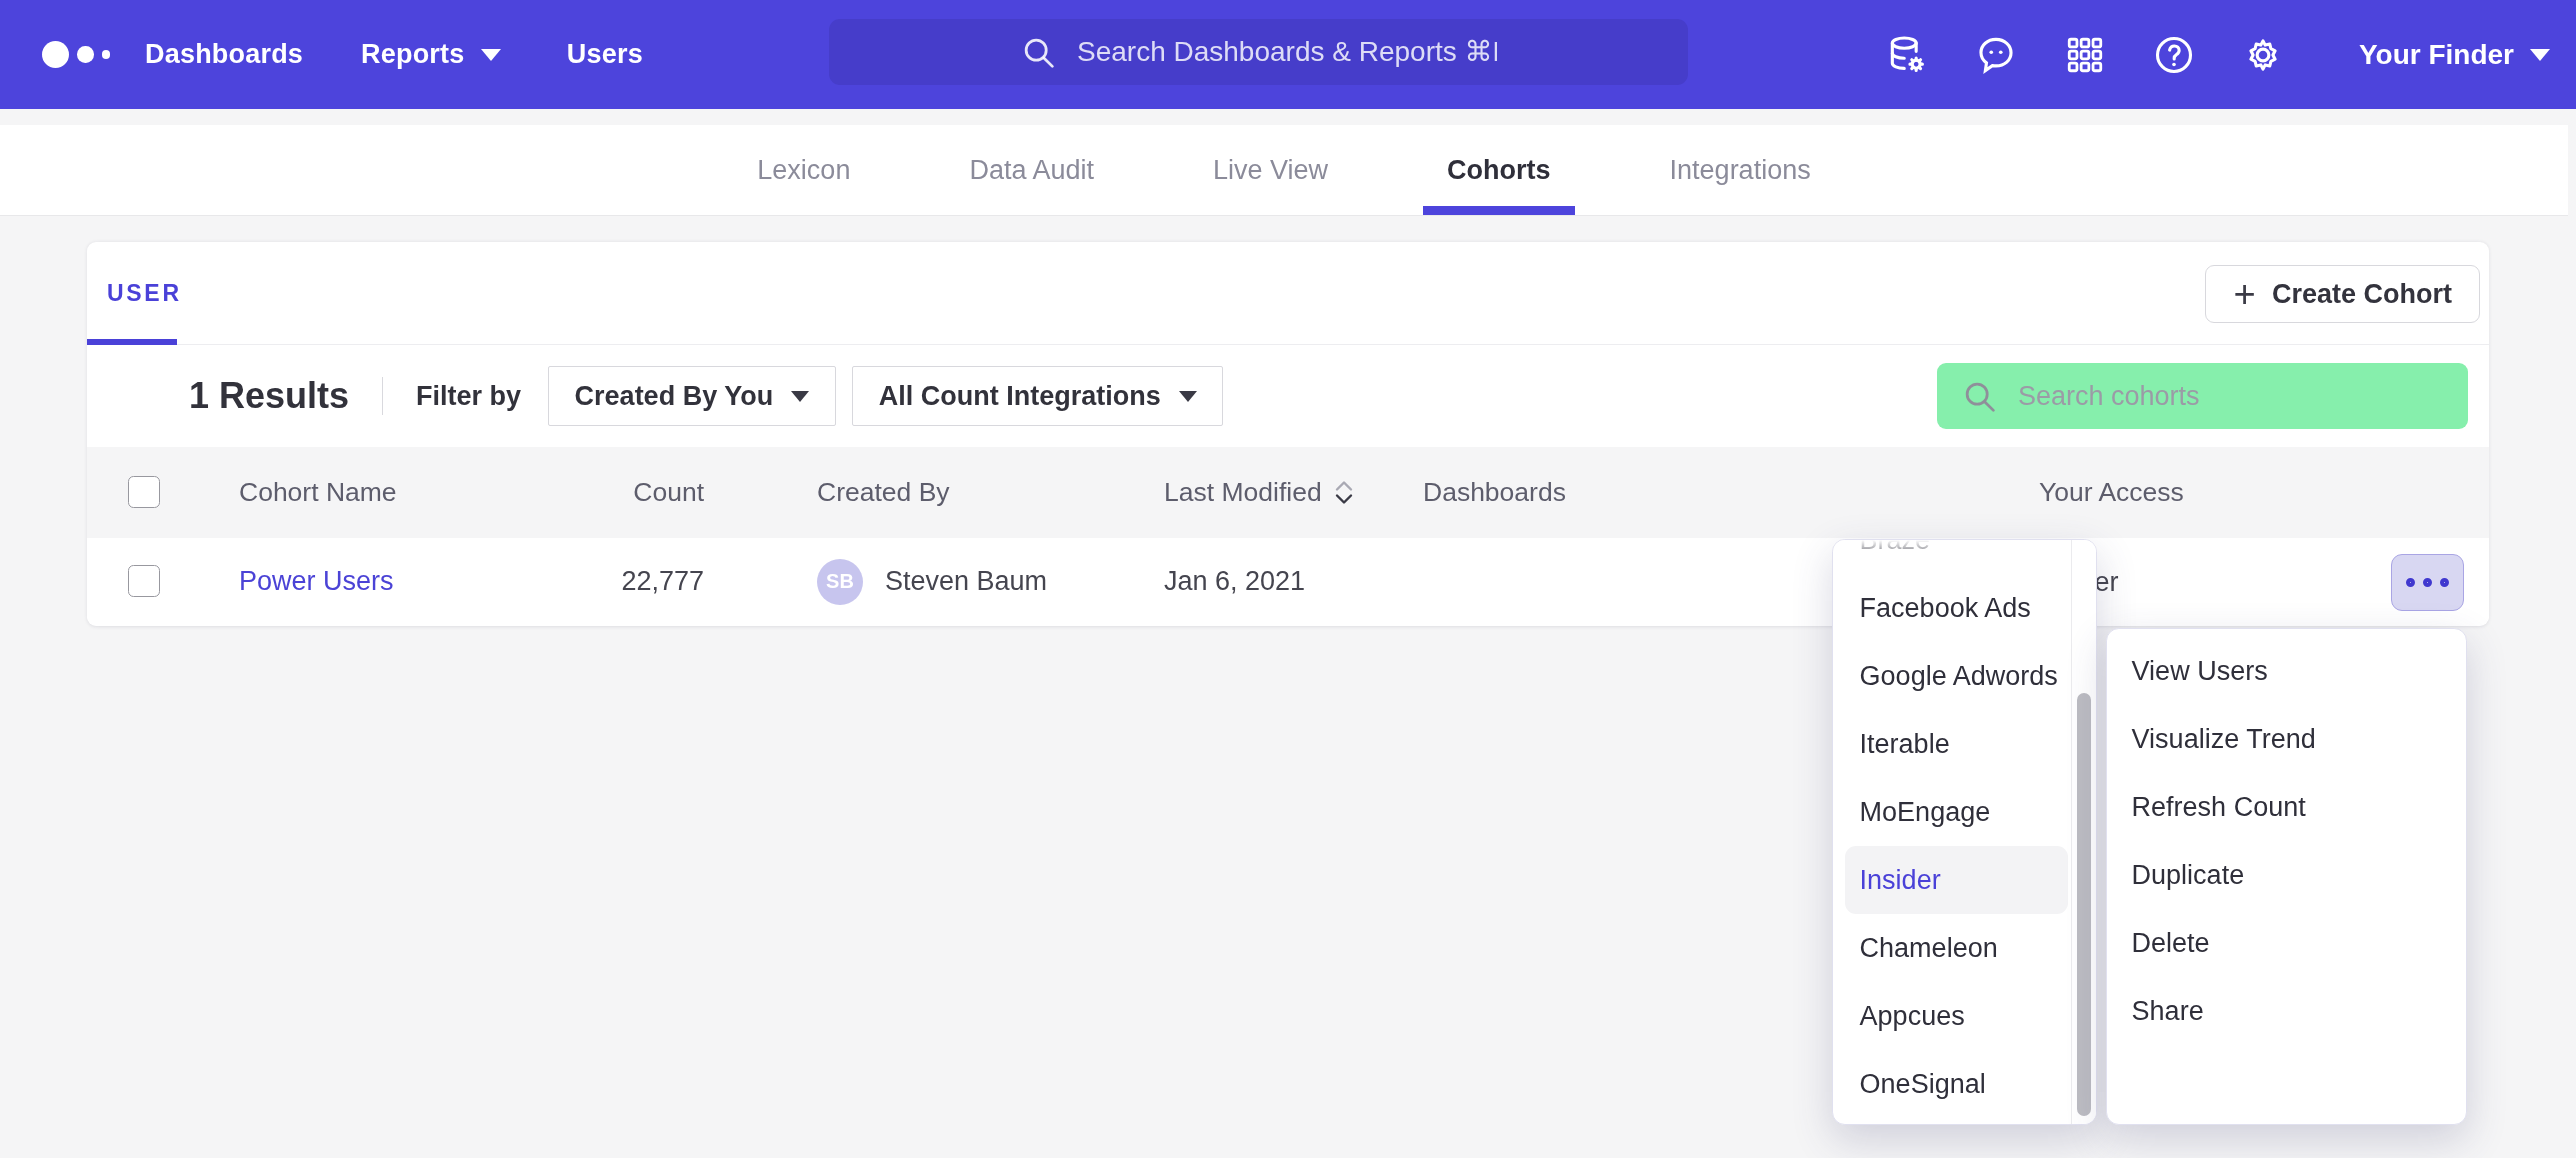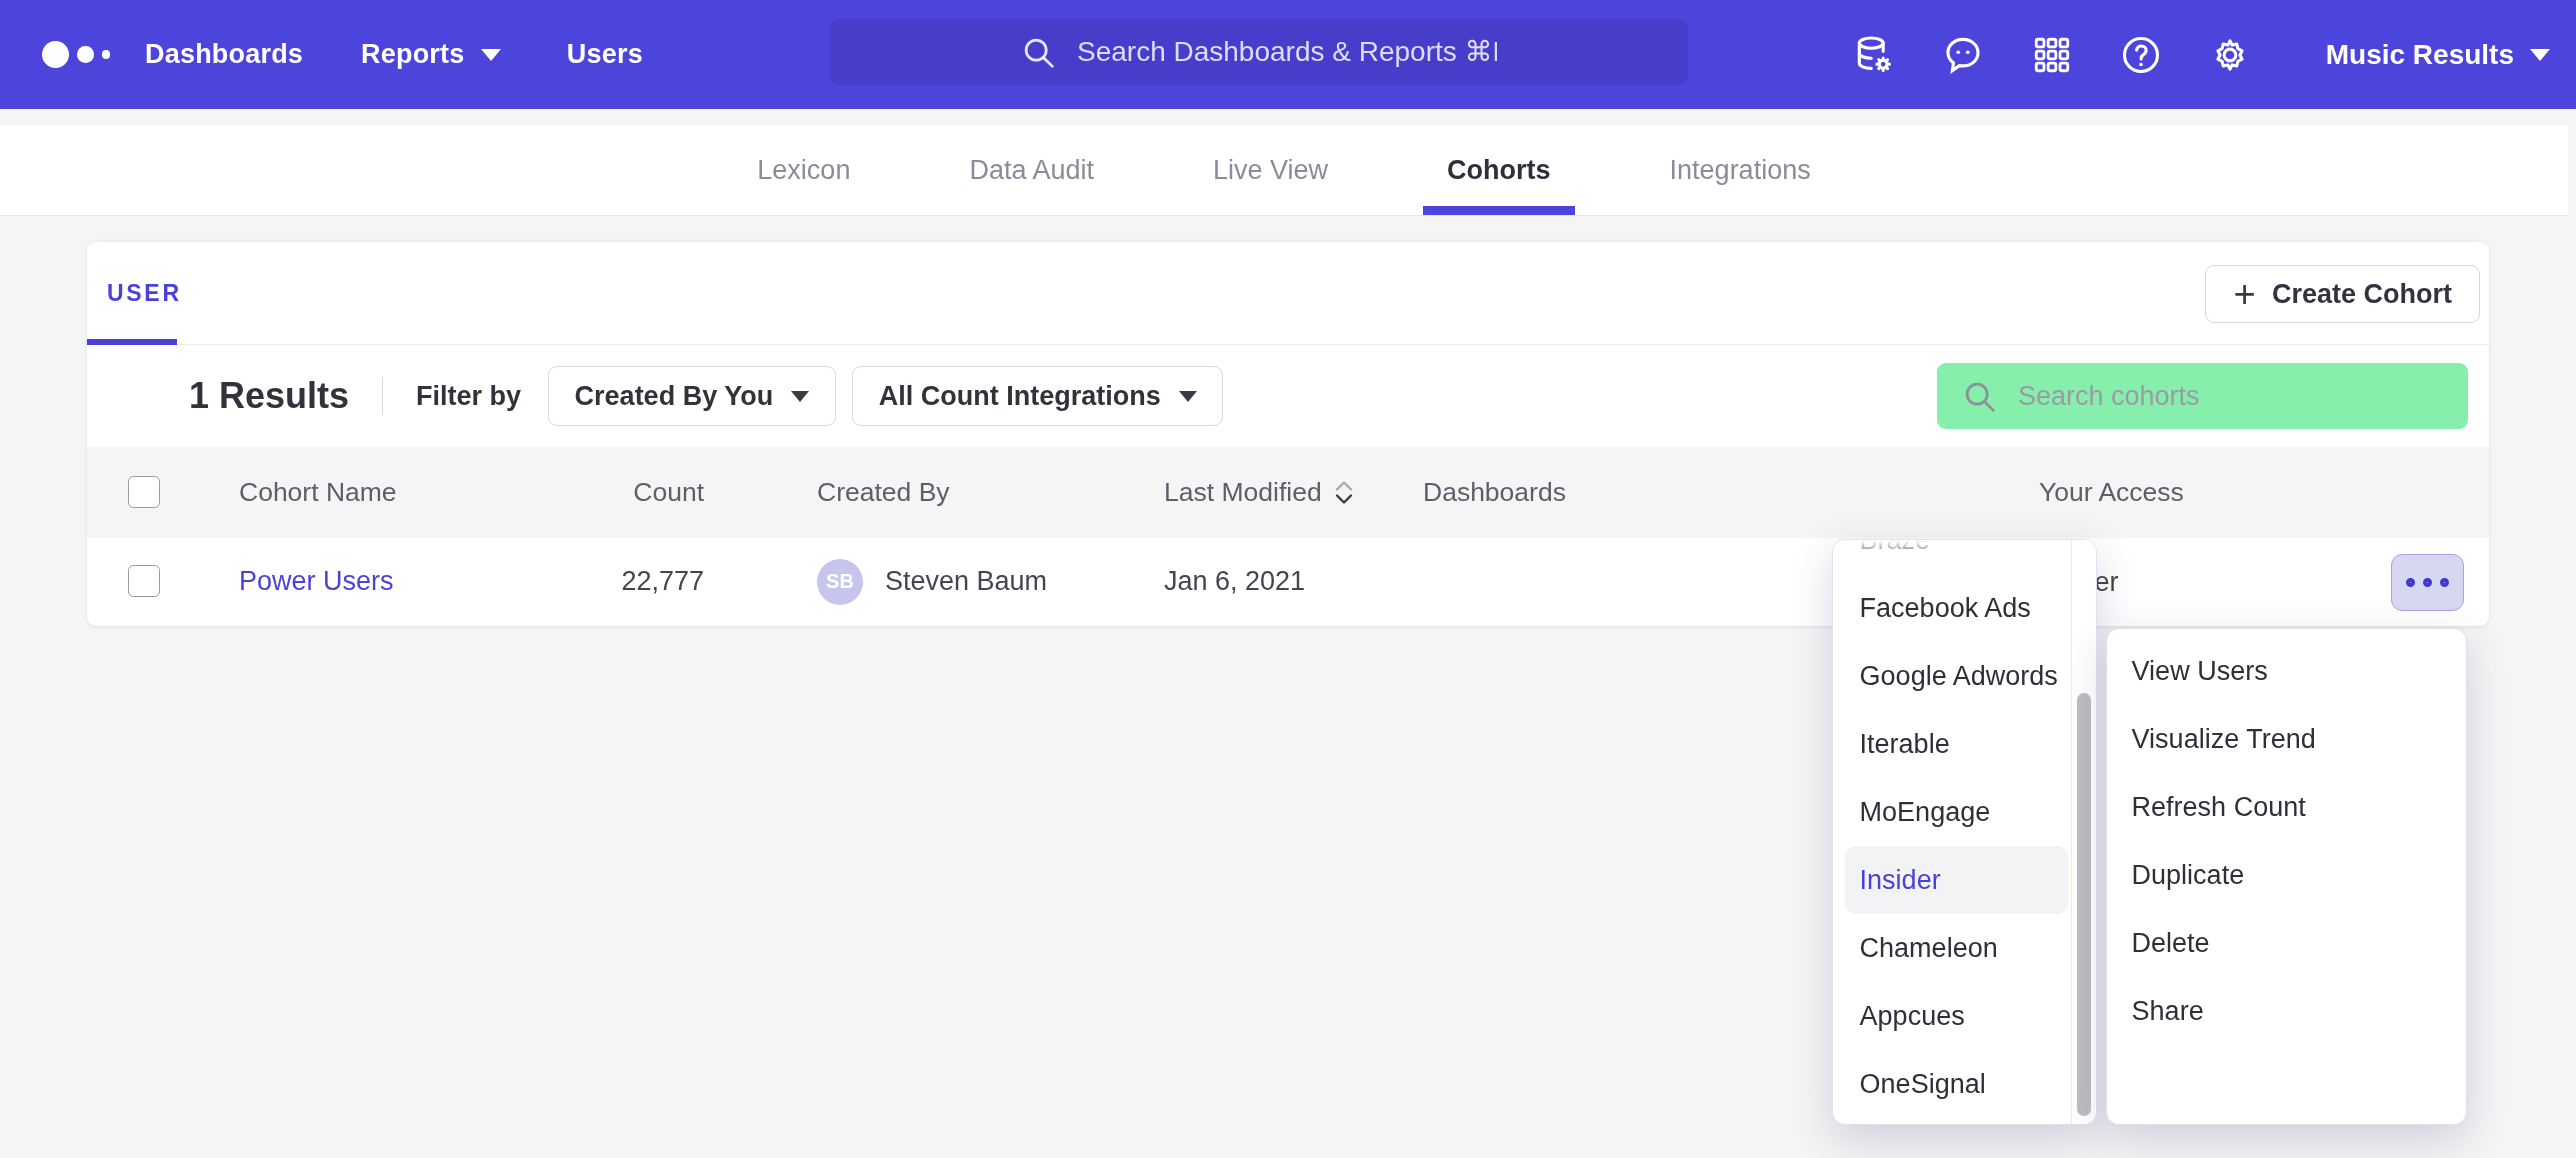--- a/index.html
+++ b/index.html
@@ -37,21 +37,21 @@
   .user-tab { position:absolute; left:20px; top:38px; font-size:23px; font-weight:700; letter-spacing:2.7px; color:#4a41d8; cursor:pointer; }
   .user-underline { position:absolute; left:0; bottom:-0.9px; width:90px; height:6.4px; background:#4a41d8; }
   .create-btn { position:absolute; right:9px; top:23px; height:58px; border:0.9px solid #d8d8dd; border-radius:9px; background:#fff; display:flex; align-items:center; padding:0 27px; cursor:pointer; }
   .create-btn .plus { font-size:38px; font-weight:400; color:#3a3a45; margin-right:16.4px; line-height:0; }
   .create-btn .lbl { font-size:27px; font-weight:700; color:#33333d; }
 
   .filter-row { position:relative; height:102px; display:flex; align-items:center; padding-left:102px; }
   .results { font-size:36px; font-weight:700; color:#32323b; }
   .vdiv { width:0.9px; height:38px; background:#d9d9de; margin:0 33px; }
   .filter-by { font-size:27px; font-weight:700; color:#32323b; margin-right:27px; }
-  .drop-btn { height:60px; border:0.9px solid #d8d8dd; border-radius:9px; background:#fff; display:flex; align-items:center; padding:0 25.6px; margin-right:16.4px; cursor:pointer; }
+  .drop-btn { height:60px; border:0.9px solid #d8d8dd; border-radius:2px; background:#fff; display:flex; align-items:center; padding:0 25.6px; margin-right:16.4px; cursor:pointer; }
   .drop-btn .lbl { font-size:27px; font-weight:700; color:#32323b; }
   .caret-d { width:0; height:0; border-left:9px solid transparent; border-right:9px solid transparent; border-top:11px solid #3a3a45; margin-left:18px; }
   .cohort-search { position:absolute; right:21px; top:18px; width:531px; height:66px; background:#86efac; border-radius:9px; display:flex; align-items:center; padding-left:24px; cursor:text; }
   .cohort-search svg { margin-right:20px; }
   .cohort-search input { background:transparent; border:none; outline:none; font-size:27px; color:#4a4a55; font-family:"Liberation Sans",sans-serif; width:402px; }
   .cohort-search input::placeholder { color:#9b9ba6; }
 
   .thead { position:relative; height:91px; background:#f5f5f6; }
   .trow  { position:relative; height:87px; background:#fff; border-radius:0 0 9px 9px; }
   .checkbox { position:absolute; left:41px; width:32px; height:32px; background:#fff; border:1.8px solid #98989f; border-radius:5.5px; cursor:pointer; }
@@ -147,21 +147,21 @@
         <circle cx="12" cy="17.2" r="1" fill="#fff" stroke="none"></circle>
       </svg>
     </div>
     <div class="nav-ic">
       <svg width="44" height="44" viewBox="0 0 24 24" fill="none" stroke="#fff" stroke-width="1.7" stroke-linejoin="round">
         <path d="M12 2.8l1.2 2.3 2.5-.6 .6 2.5 2.3 1.2-1.2 2.3 1.2 2.3-2.3 1.2-.6 2.5-2.5-.6L12 18.2l-1.2-2.3-2.5.6-.6-2.5-2.3-1.2 1.2-2.3-1.2-2.3 2.3-1.2 .6-2.5 2.5.6z" transform="translate(0,1.5)"></path>
         <circle cx="12" cy="12" r="3.2"></circle>
       </svg>
     </div>
     <div class="project">
-      <span>Music Results</span>
+      <span>Your Finder</span>
       <span class="caret-w"></span>
     </div>
   </div>
 </div>
 
 <div class="tabbar">
   <div class="tab">
       <span>Lexicon</span>
     </div>
   <div class="tab">

